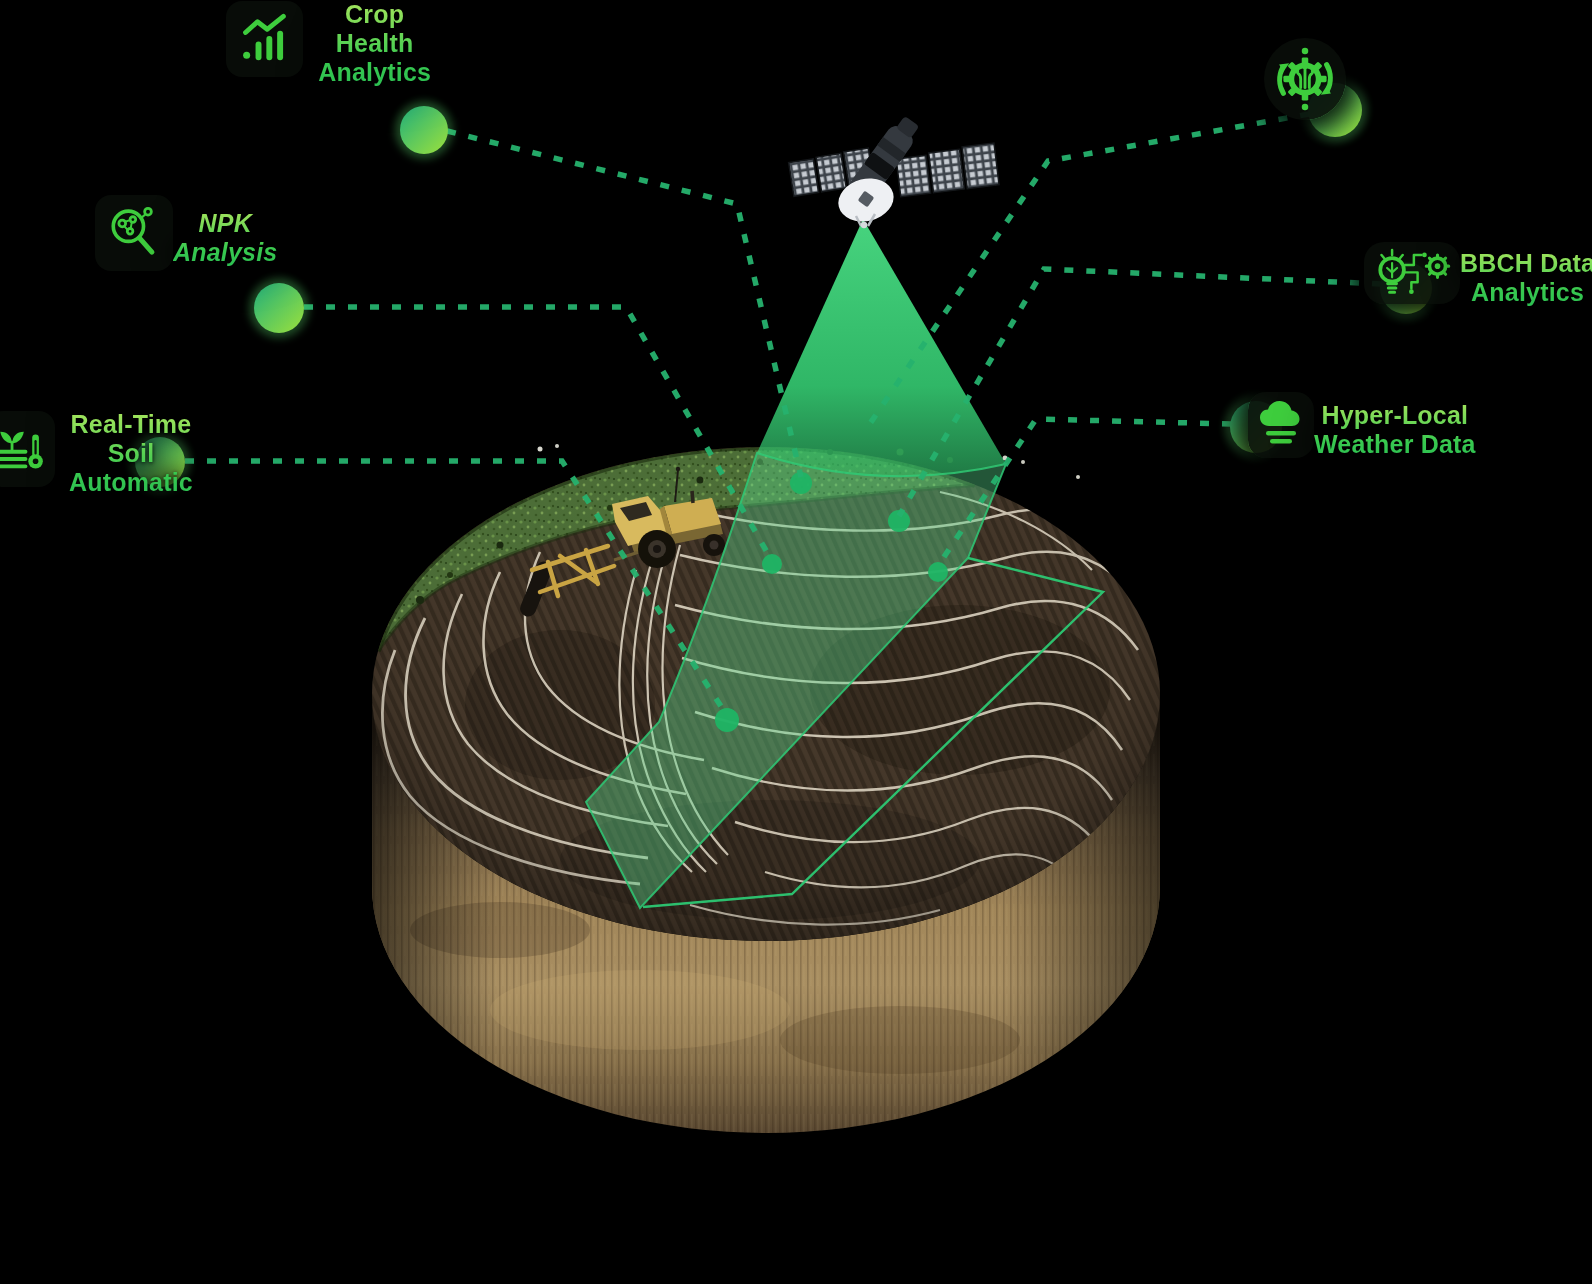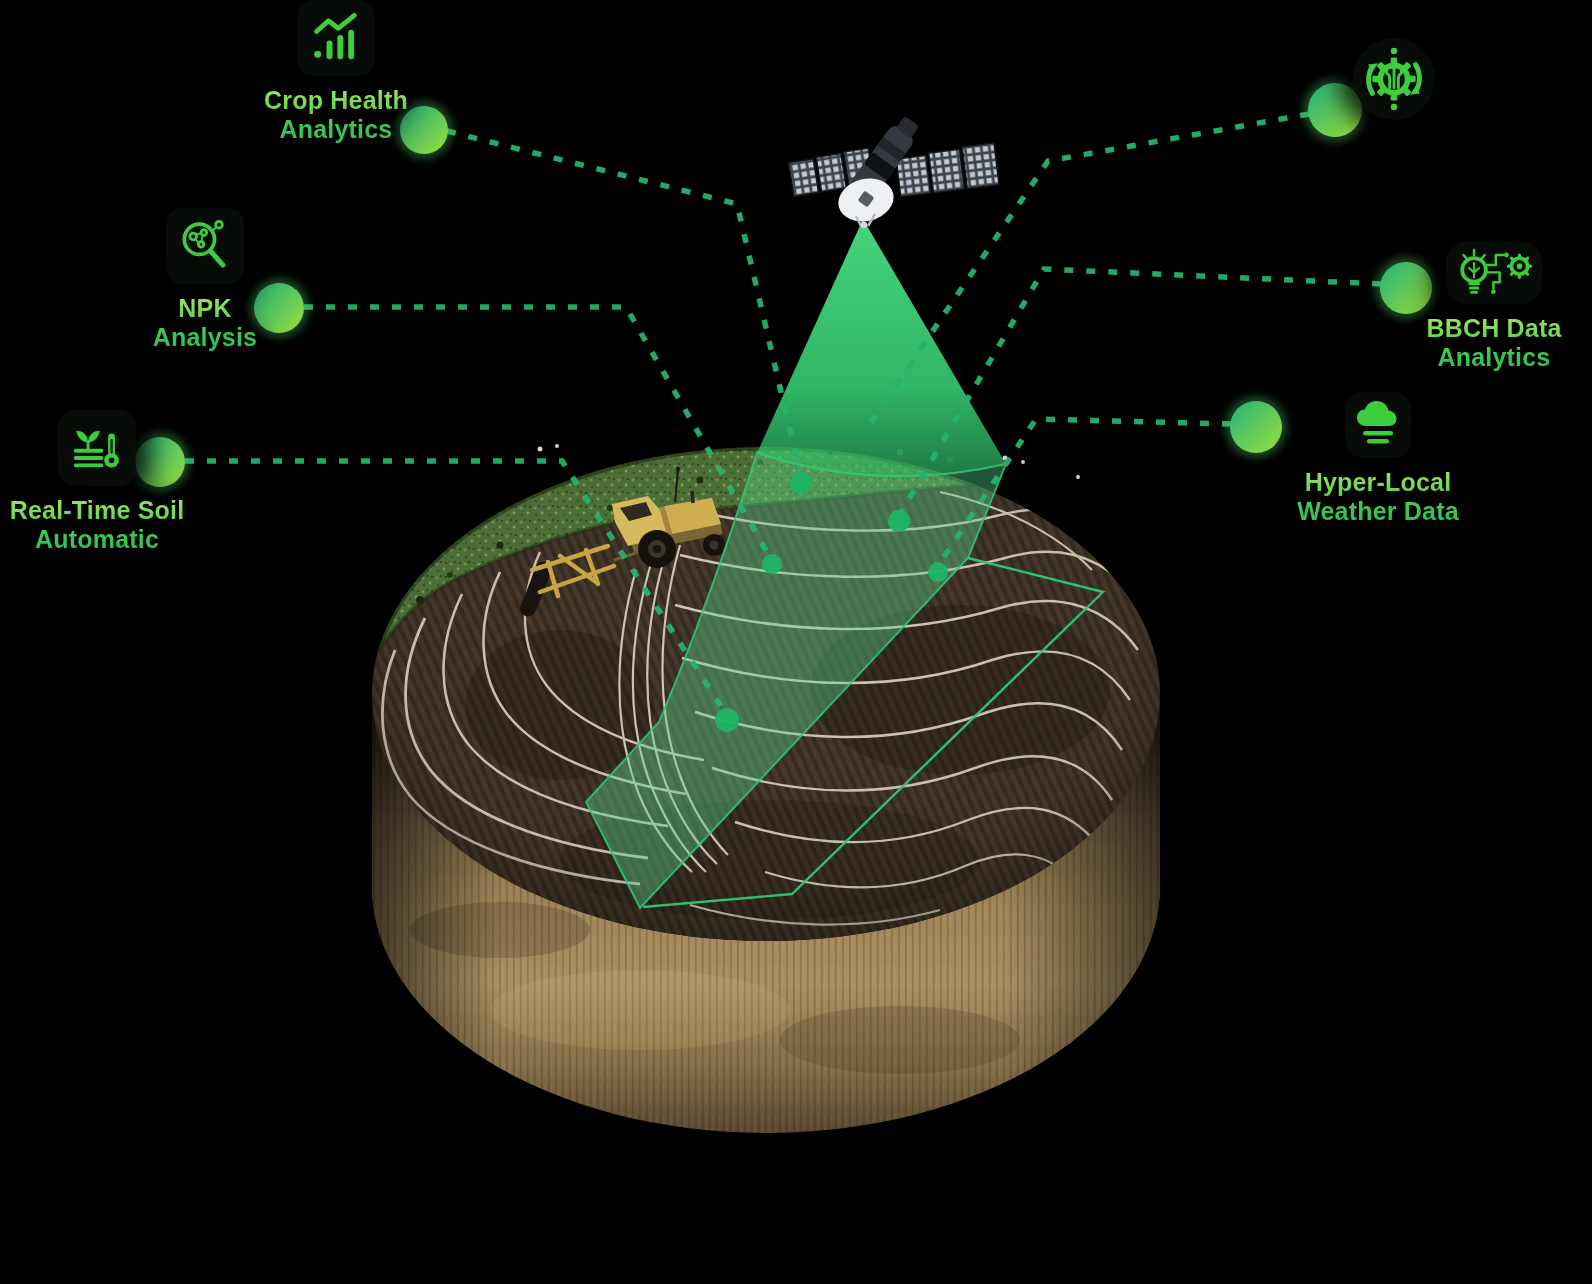--- a/index.html
+++ b/index.html
@@ -1,29 +1,29 @@
 <!DOCTYPE html>
 <html><head>
 <meta charset="utf-8">
 <style>
   html,body{margin:0;padding:0;background:#000;overflow:hidden;}
   .stage{position:relative;width:1592px;height:1284px;background:#000;font-family:"Liberation Sans",sans-serif;}
   .scene-svg{position:absolute;left:0;top:0;z-index:1;}
-  .feature{position:absolute;z-index:5;display:flex;flex-direction:column;align-items:center;}
+  .feature{position:absolute;z-index:5;display:flex;flex-direction:row;align-items:center;}
   .icon-box{display:flex;align-items:center;justify-content:center;background:rgba(9,13,9,.92);
     border-radius:16px;box-shadow:0 0 26px 13px rgba(0,0,0,.88);margin-bottom:10px;}
   .feature-label{font-weight:bold;font-size:25px;line-height:29px;text-align:center;letter-spacing:.2px;
     color:#3bcd4a;
     filter:drop-shadow(0 1px 2px rgba(0,0,0,.95)) drop-shadow(0 0 10px rgba(0,0,0,.85)) drop-shadow(0 0 18px rgba(0,0,0,.7));}
   @supports ((-webkit-background-clip:text) or (background-clip:text)){
     .feature-label{background:linear-gradient(180deg,#9fe35c 5%,#38c94f 70%,#2cbf52 100%);
       -webkit-background-clip:text;background-clip:text;color:transparent;}
   }
   #f-crop{left:226px;top:0;width:220px;}
-  #f-npk{left:95px;top:208px;width:220px;}
+  #f-npk{left:95px;top:195px;width:220px;font-style:italic;}
   #f-soil{left:-13px;top:410px;width:220px;}
   #f-agro{left:1264px;top:38px;width:260px;}
   #f-bbch{left:1364px;top:242px;width:260px;}
   #f-weather{left:1248px;top:392px;width:260px;}
   #f-crop .icon-box,#f-npk .icon-box,#f-soil .icon-box{width:78px;height:76px;}
   #f-agro .icon-box{width:82px;height:82px;border-radius:50%;}
   #f-bbch .icon-box{width:96px;height:62px;border-radius:20px;}
   #f-weather .icon-box{width:66px;height:66px;border-radius:18px;}
   .fi{stroke:#3ecd3d;fill:none;stroke-linecap:round;stroke-linejoin:round;}
   .fi-fill{fill:#3ecd3d;stroke:none;}

